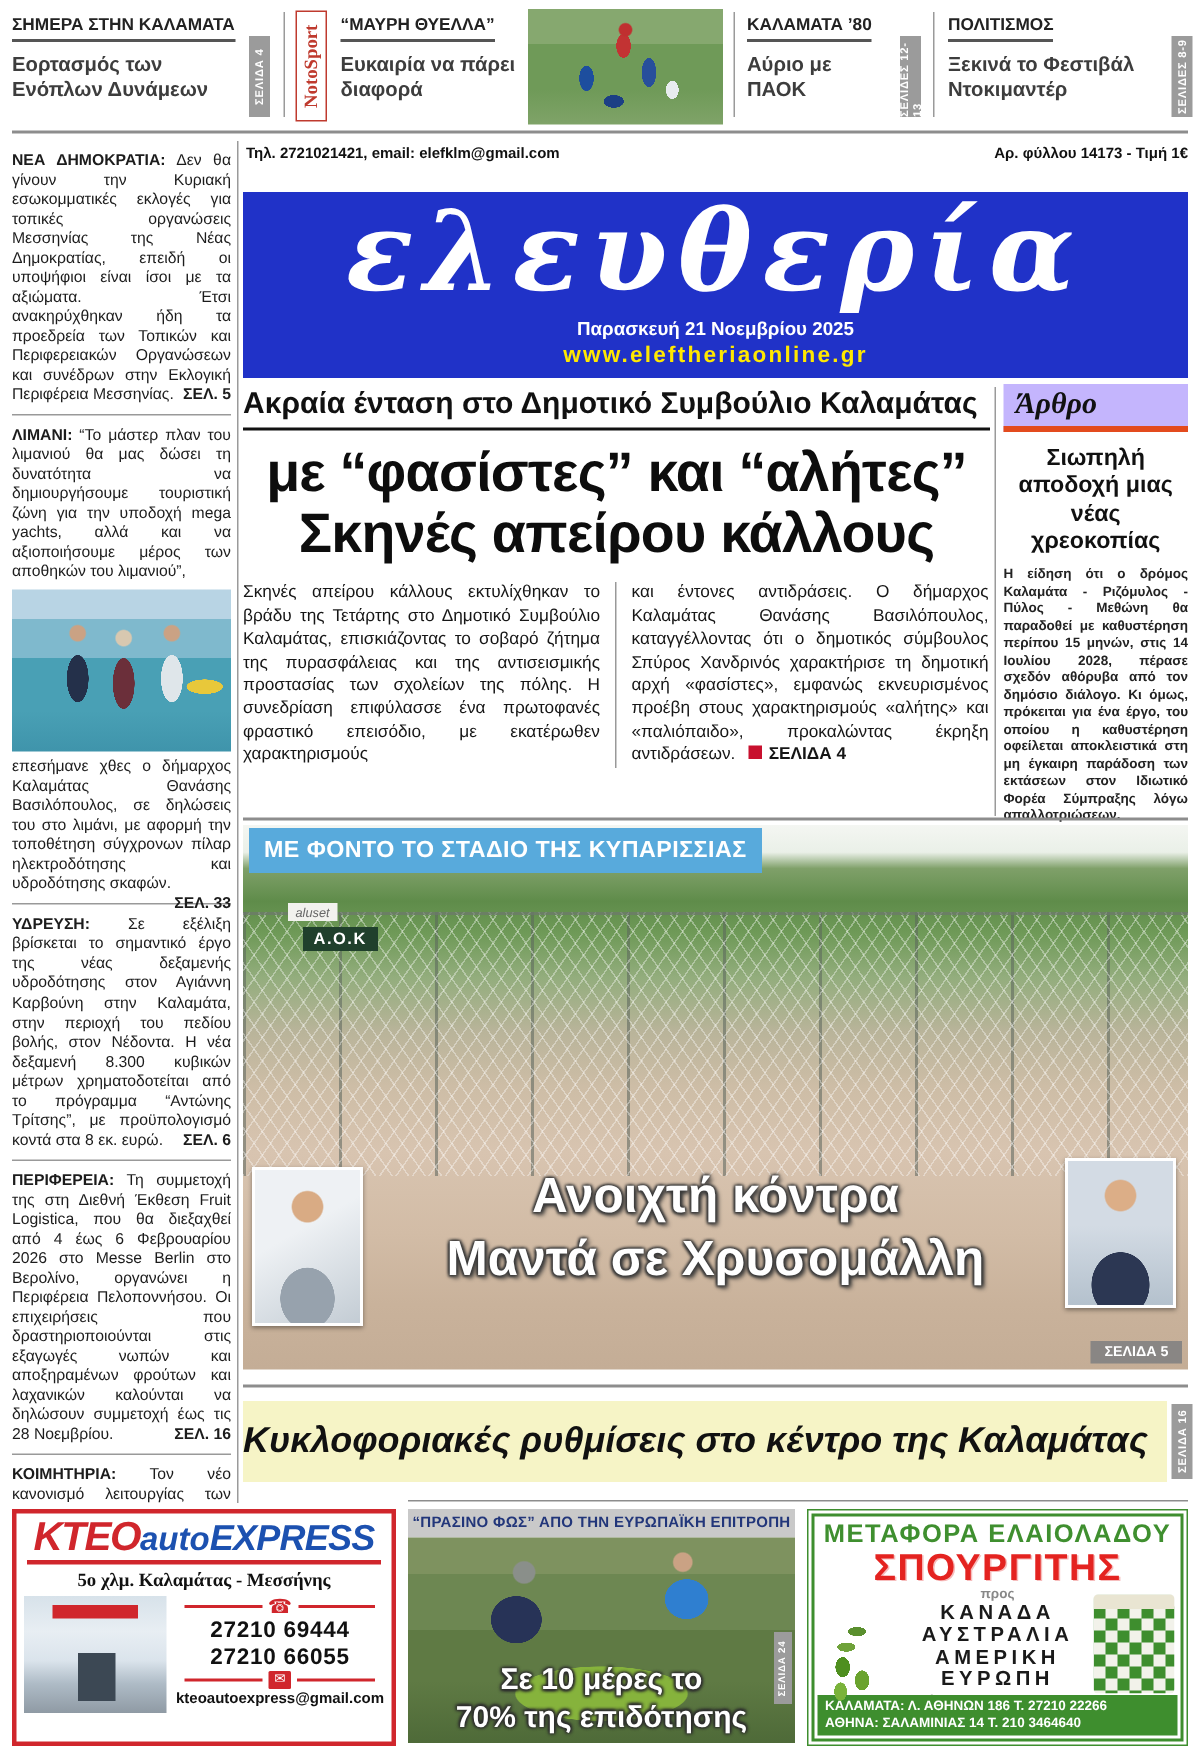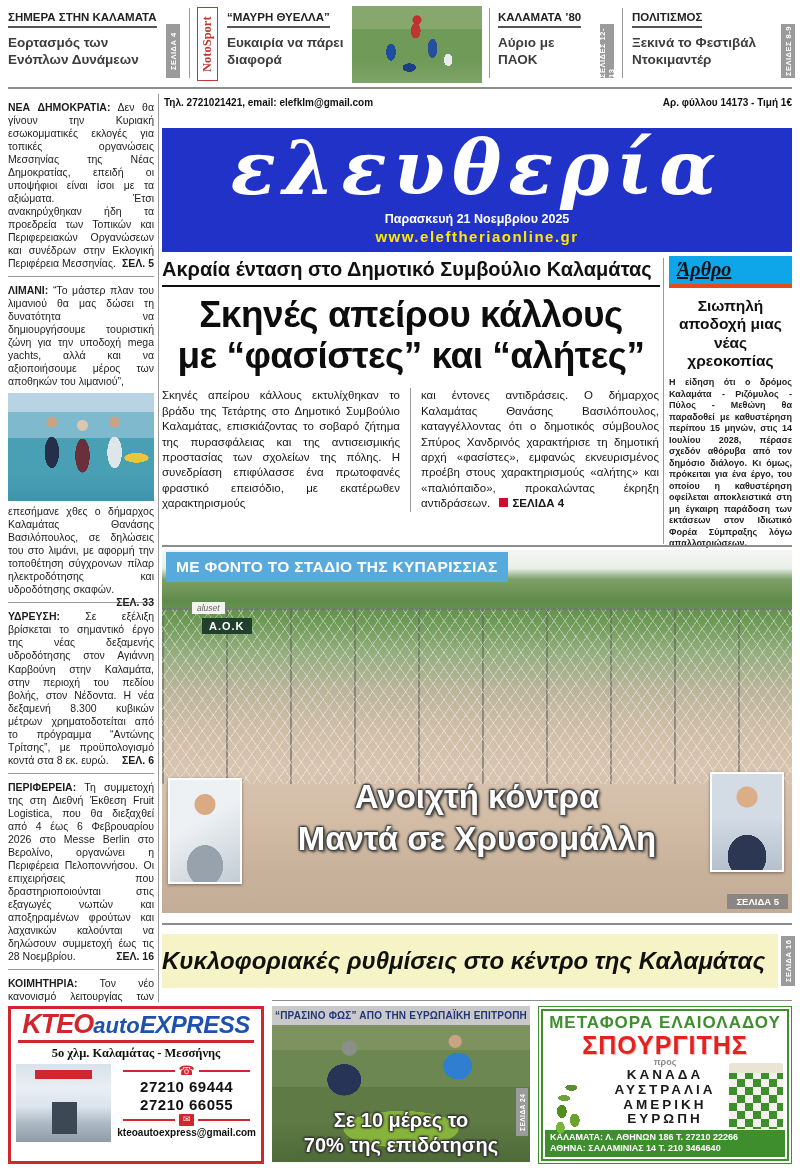--- a/index.html
+++ b/index.html
@@ -61,22 +61,22 @@
             padding-bottom:4px; }
   .headline { text-align:center; font-weight:bold; font-size:37px; letter-spacing:-.5px;
               line-height:1.1; margin-top:8px; color:#0d0d0d; }
   .body2col { display:flex; margin-top:12px; }
   .bcol { width:238px; font-size:11.5px; line-height:1.34; text-align:justify; color:#161616; }
   .bdiv { width:1px; background:#999; margin:0 10px; }
   .sq { display:inline-block; width:9px; height:9px; background:#c8102e; margin:0 4px 0 6px; }
   .bref { font-weight:bold; }
 
   
-  .ar-label { background:#0ea5e9; border-bottom:4px solid #e34b1e; font-family:"Liberation Serif", serif;
-              font-style:italic; font-weight:bold; font-size:20px; padding:2px 8px 3px; color:#111;text-decoration:underline; }
+  .ar-label { background:#c4b5fd; border-bottom:4px solid #e34b1e; font-family:"Liberation Serif", serif;
+              font-style:italic; font-weight:bold; font-size:20px; padding:2px 8px 3px; color:#111; }
   .ar-title { font-size:15.5px; font-weight:bold; text-align:center; line-height:1.18; margin:9px 0 7px; }
   .ar-body  { font-size:9px; font-weight:bold; line-height:1.28; text-align:justify; color:#222; }
   .ar-page  { font-size:10px; font-weight:bold; font-style:italic; text-align:right; margin-top:6px; }
 
   
   .stadium { background:linear-gradient(#f4f6f2 0%, #eaf0e8 5%, #7fa069 8%, #5f8c4a 14%,
              #6f9a58 20%, #93ad7d 28%, #b9b49a 38%, #cdbda6 48%, #d8c4b0 60%, #d2bca6 75%,
              #c9b29b 88%, #c4ad96 100%); }
   .fence { position:absolute; left:0; right:0; top:16%; height:48%; border-top:2px solid rgba(110,120,110,.7);
            background:
@@ -227,22 +227,22 @@
   </div>
   <div class="mh-blue" style="left:162px;top:128px;width:630px;height:124px">
     <div class="mh-logo">ελευθερία</div>
     <div class="mh-date">Παρασκευή 21 Νοεμβρίου 2025</div>
     <div class="mh-url">www.eleftheriaonline.gr</div>
   </div>
 
   <div class="abs" style="left:162px;top:258px;width:498px">
     <div class="kicker">Ακραία ένταση στο Δημοτικό Συμβούλιο Καλαμάτας</div>
     <div class="headline">
+      <div>με “φασίστες” και “αλήτες”</div>
       <div>Σκηνές απείρου κάλλους</div>
-      <div>με “φασίστες” και “αλήτες”</div>
     </div>
     <div class="body2col">
       <div class="bcol">Σκηνές απείρου κάλλους εκτυλίχθηκαν το βράδυ της Τετάρτης στο Δημοτικό Συμβούλιο Καλαμάτας, επισκιάζοντας το σοβαρό ζήτημα της πυρασφάλειας και της αντισεισμικής προστασίας των σχολείων της πόλης. Η συνεδρίαση επιφύλασσε ένα πρωτοφανές φραστικό επεισόδιο, με εκατέρωθεν χαρακτηρισμούς</div>
       <div class="bdiv"></div>
       <div class="bcol">
         <span>και έντονες αντιδράσεις. Ο δήμαρχος Καλαμάτας Θανάσης Βασιλόπουλος, καταγγέλλοντας ότι ο δημοτικός σύμβουλος Σπύρος Χανδρινός χαρακτήρισε τη δημοτική αρχή «φασίστες», εμφανώς εκνευρισμένος προέβη στους χαρακτηρισμούς «αλήτης» και «παλιόπαιδο», προκαλώντας έκρηξη αντιδράσεων.</span>
         <span class="sq"></span><span class="bref">ΣΕΛΙΔΑ 4</span>
       </div>
     </div>
   </div>

